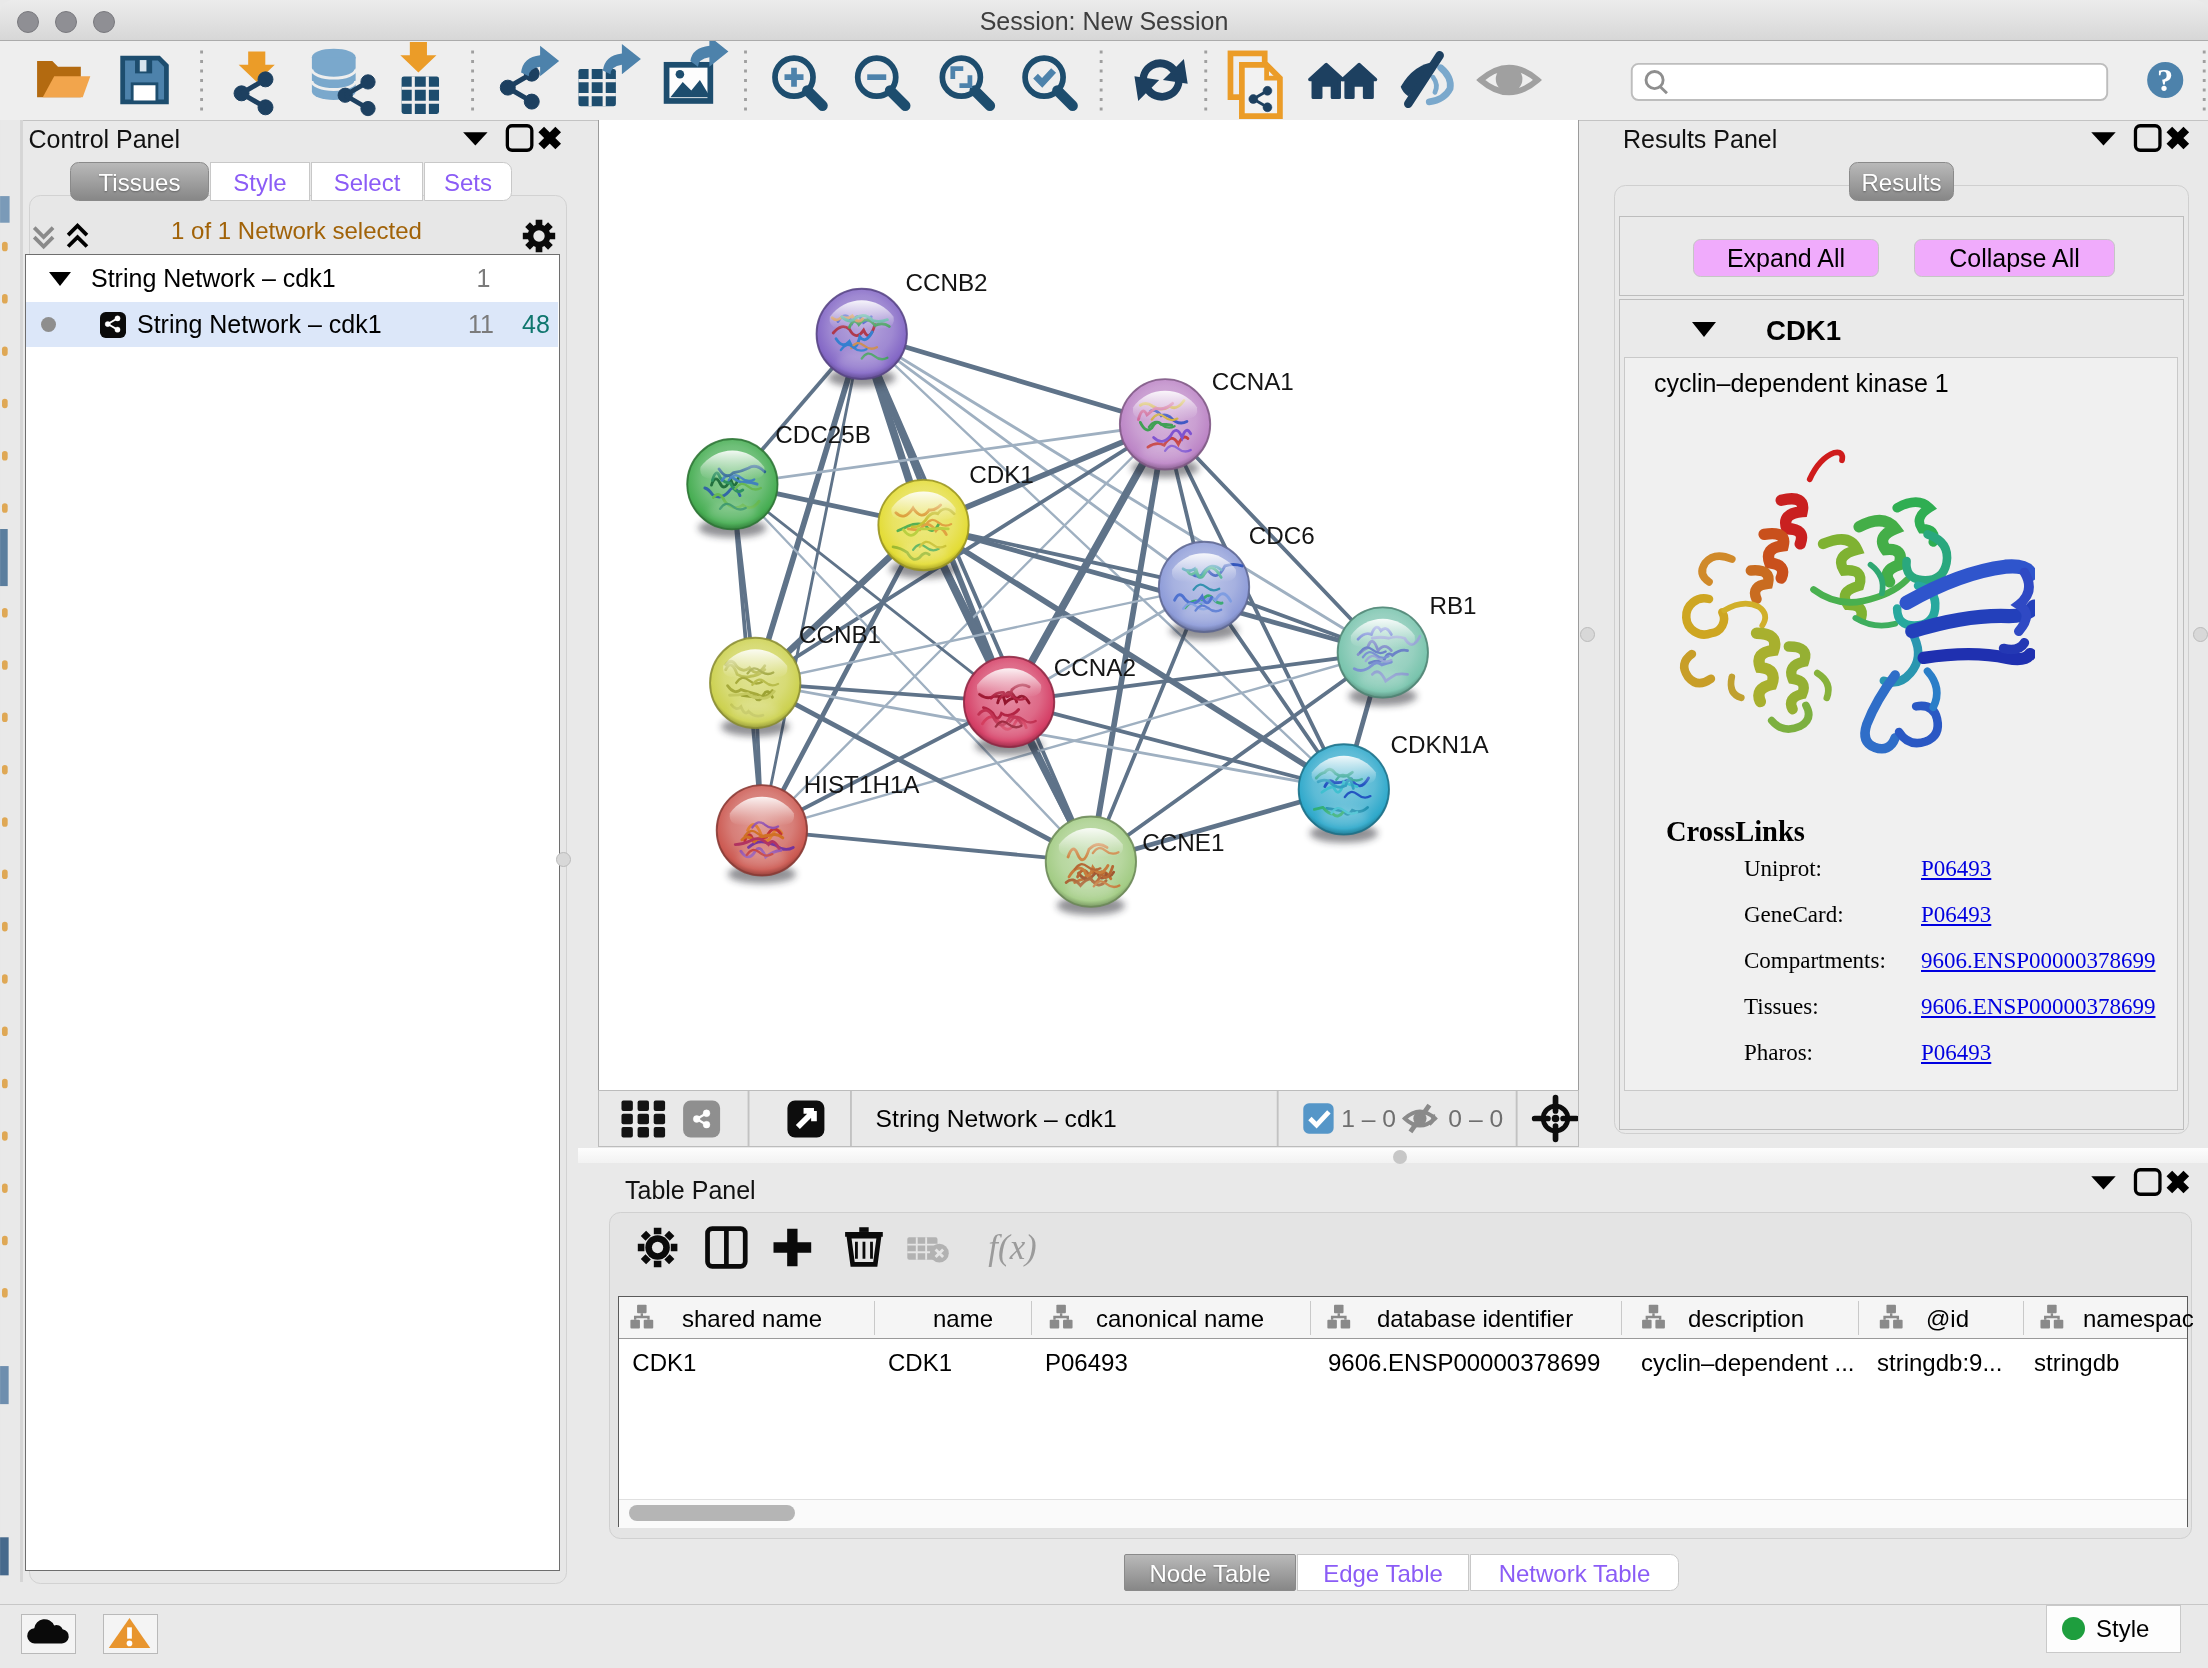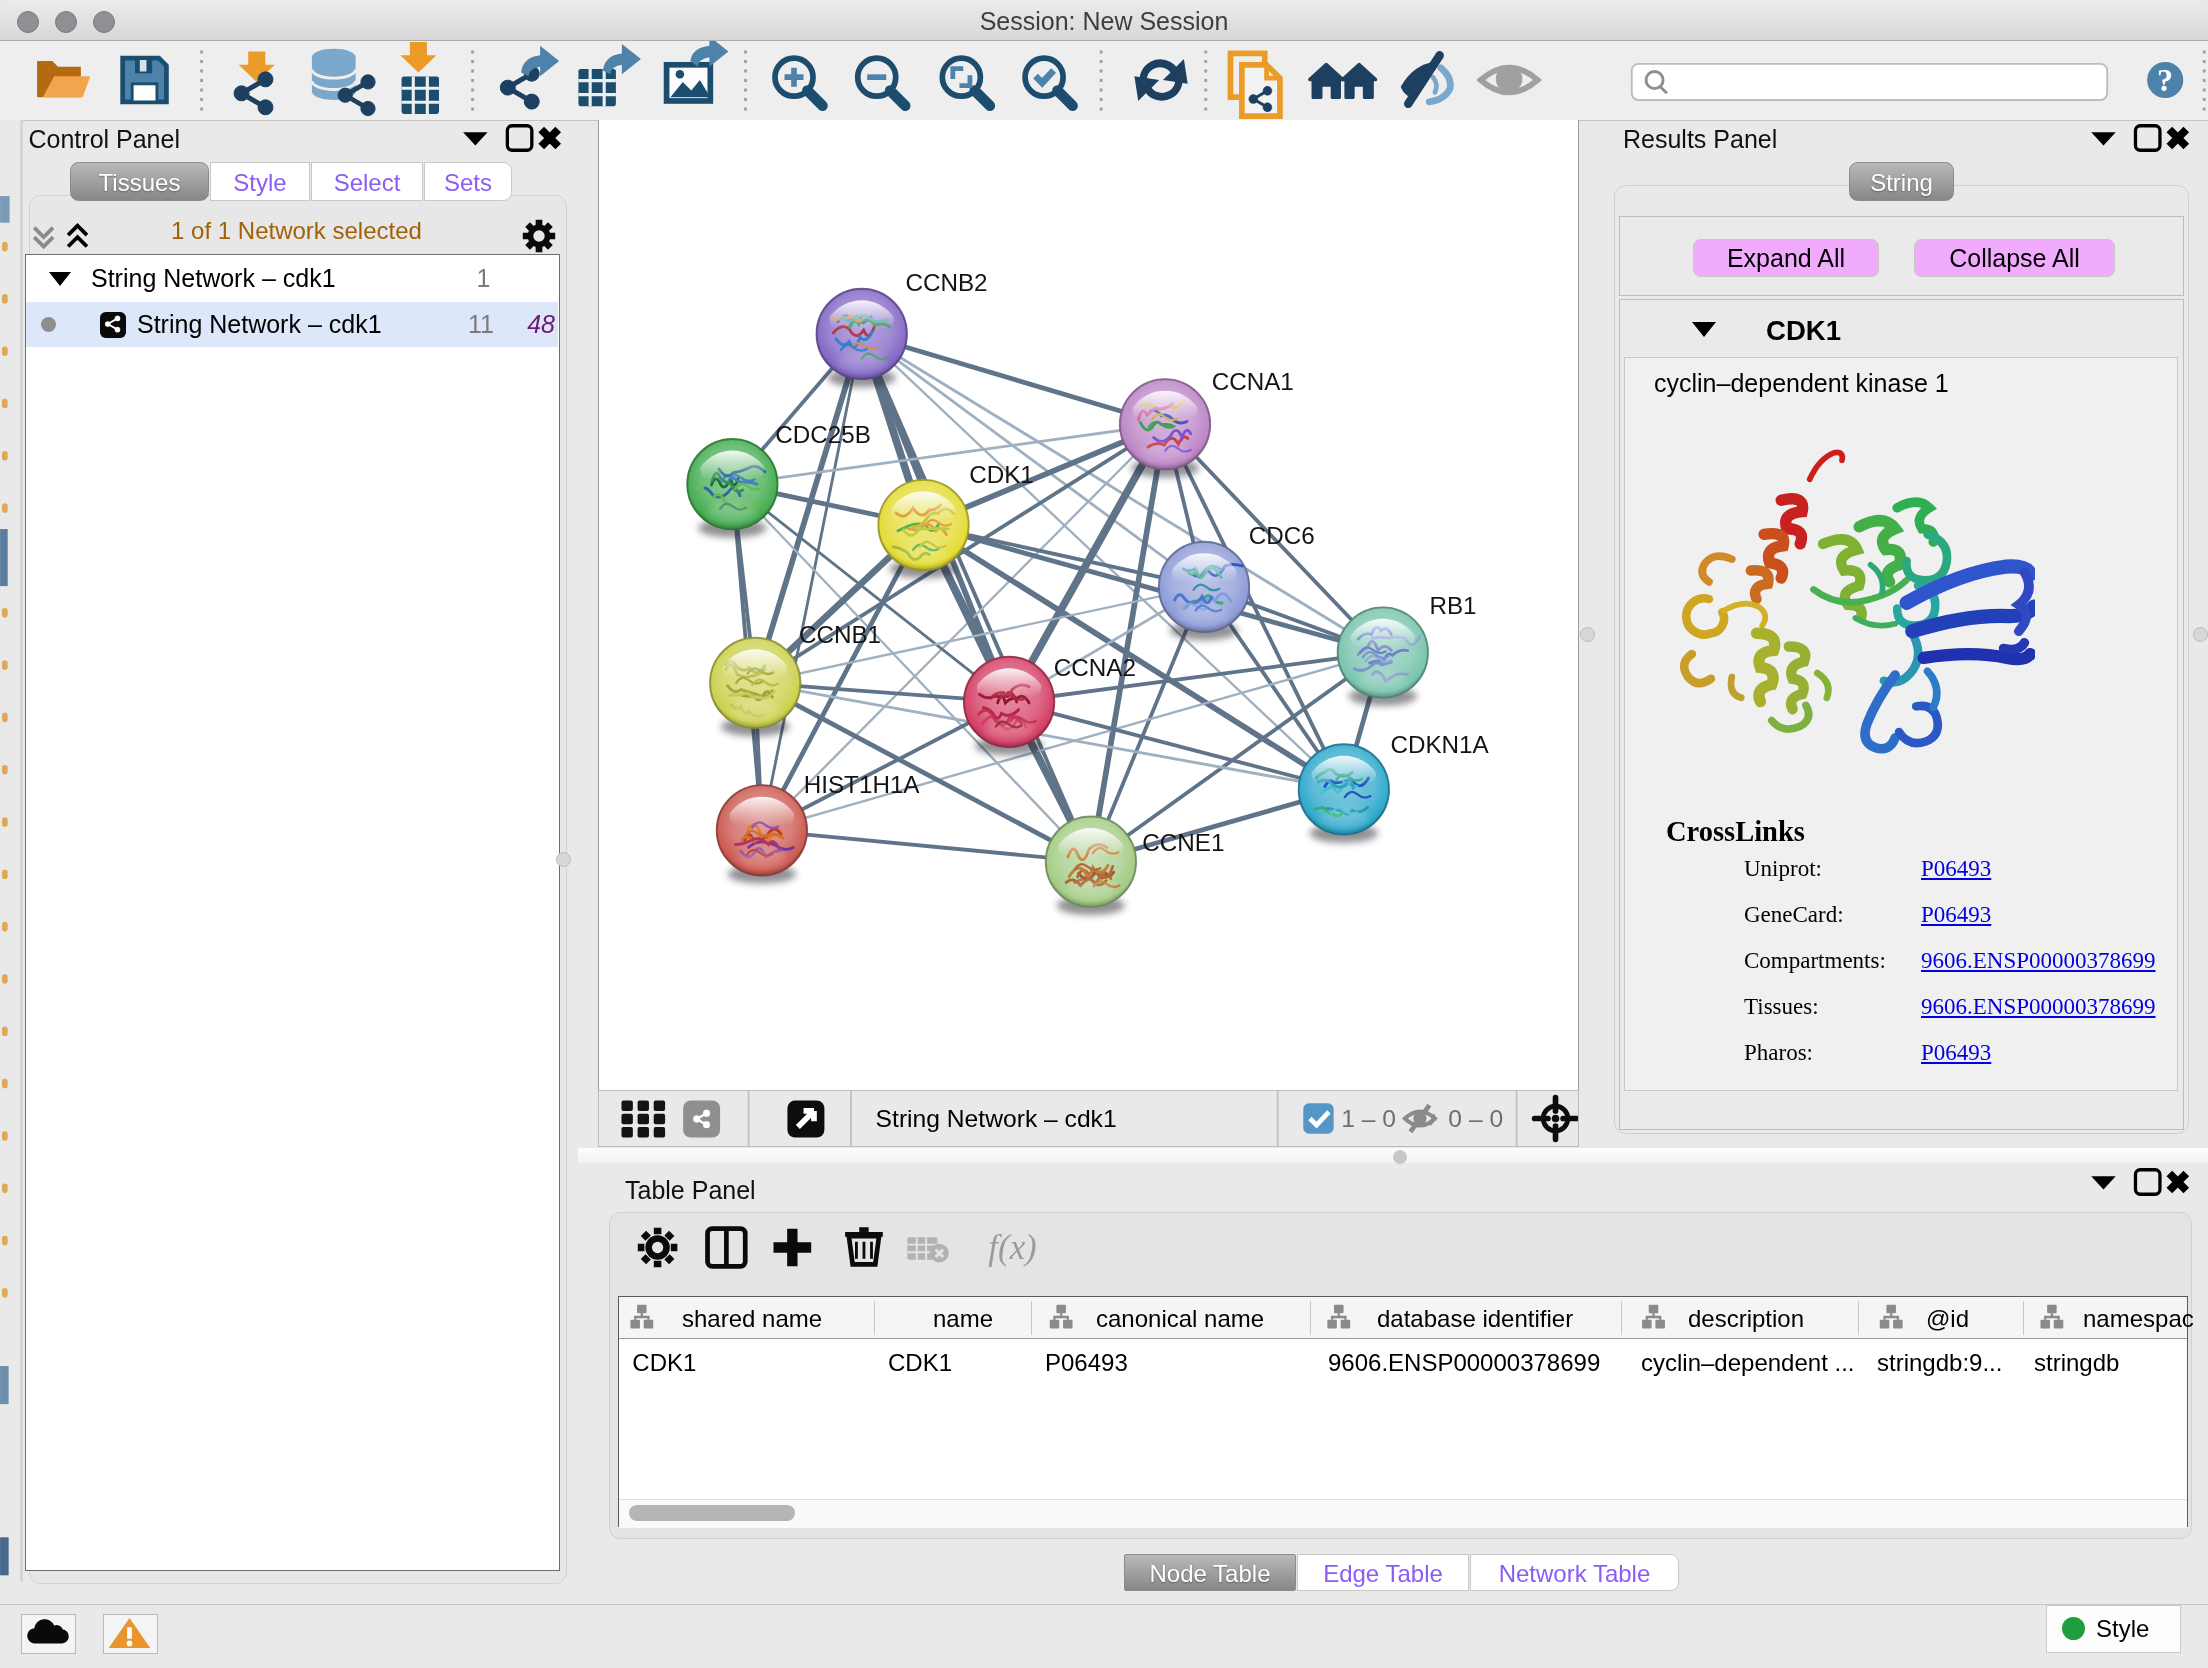--- a/index.html
+++ b/index.html
@@ -255,21 +255,21 @@
     <svg style="position:absolute;left:78px;top:13.3px;" width="18" height="18" viewBox="0 0 48 48">
       <g fill="#fff" stroke="#fff">
           <circle cx="10" cy="24" r="7"></circle>
           <circle cx="36" cy="9" r="7"></circle>
           <circle cx="36" cy="39" r="7"></circle>
       <path d="M10 24 L36 9 M10 24 L36 39" stroke-width="5"></path>
         </g>
     </svg>
     <div style="position:absolute;left:111px;top:7.6px;font-size:25px;color:#000;">String Network – cdk1</div>
     <div style="position:absolute;left:430px;top:7.6px;width:38px;text-align:right;font-size:25px;color:#7b7b7b;">11</div>
-    <div style="position:absolute;left:491px;top:7.6px;width:38px;text-align:right;font-size:25px;color:#701a75;font-style:italic;">48</div>
+    <div style="position:absolute;left:491px;top:7.6px;width:38px;text-align:center;font-size:25px;color:#0f766e;">48</div>
   </div>
 </div>
 
 <div id="canvas" class="abs"><svg id="net" width="979" height="968" viewBox="0 0 1029 1018">
 <defs>
 <radialGradient id="gB2" cx="0.5" cy="0.42" r="0.62">
 <stop offset="0" stop-color="#b7a7dd"></stop>
           <stop offset="0.55" stop-color="#9f89d2"></stop>
 <stop offset="0.82" stop-color="#8468c6"></stop>
           <stop offset="1" stop-color="#4c3c72"></stop>
@@ -658,21 +658,21 @@
 <div class="abs" style="left:1580px;top:627px;width:13.3px;height:13.3px;border-radius:50%;background:#d8d8d8;border:1px solid #bbb;"></div>
 <div class="abs" style="left:2193px;top:627px;width:13.3px;height:13.3px;border-radius:50%;background:#d8d8d8;border:1px solid #bbb;"></div>
 
 <div class="abs phead" style="left:1623px;top:125px;">Results Panel</div>
 <svg class="abs" style="left:2087px;top:122px;" width="112" height="32" viewBox="0 0 118 34">
   <path d="M4 11 L30 11 L17 25 Z" fill="#000"></path>
   <rect x="51" y="4" width="26" height="26" rx="5" fill="none" stroke="#000" stroke-width="3.5"></rect>
   <path d="M87 8 L105 26 M105 8 L87 26" stroke="#000" stroke-width="8.5" stroke-linecap="butt"></path>
 </svg>
 <div id="rp-cont" class="abs"></div>
-<div class="tab tabsel" style="left:1849px;top:162px;width:105px;line-height:39px;border-radius:8.6px;">String</div>
+<div class="tab tabsel" style="left:1849px;top:162px;width:105px;line-height:39px;border-radius:8.6px;">Results</div>
 <div id="rp-box1" class="abs"></div>
 <div class="btn" style="left:1693px;top:239px;width:184px;height:36px;line-height:36px;">Expand All</div>
 <div class="btn" style="left:1914px;top:239px;width:199px;height:36px;line-height:36px;">Collapse All</div>
 <div id="rp-box2" class="abs"></div>
 <div class="abs" style="left:1692px;top:322px;width:0;height:0;border-left:12.4px solid transparent;border-right:12.4px solid transparent;border-top:15px solid #000;"></div>
 <div class="abs" style="left:1766px;top:315px;font-size:27.6px;font-weight:bold;color:#000;">CDK1</div>
 <div id="rp-white" class="abs"></div>
 <div class="abs" style="left:1654px;top:369px;font-size:25px;color:#000;">cyclin–dependent kinase 1</div>
 <div class="abs" id="ribbon" style="left:1669px;top:447px;">
 <svg width="366" height="323" viewBox="0 0 385 340">

